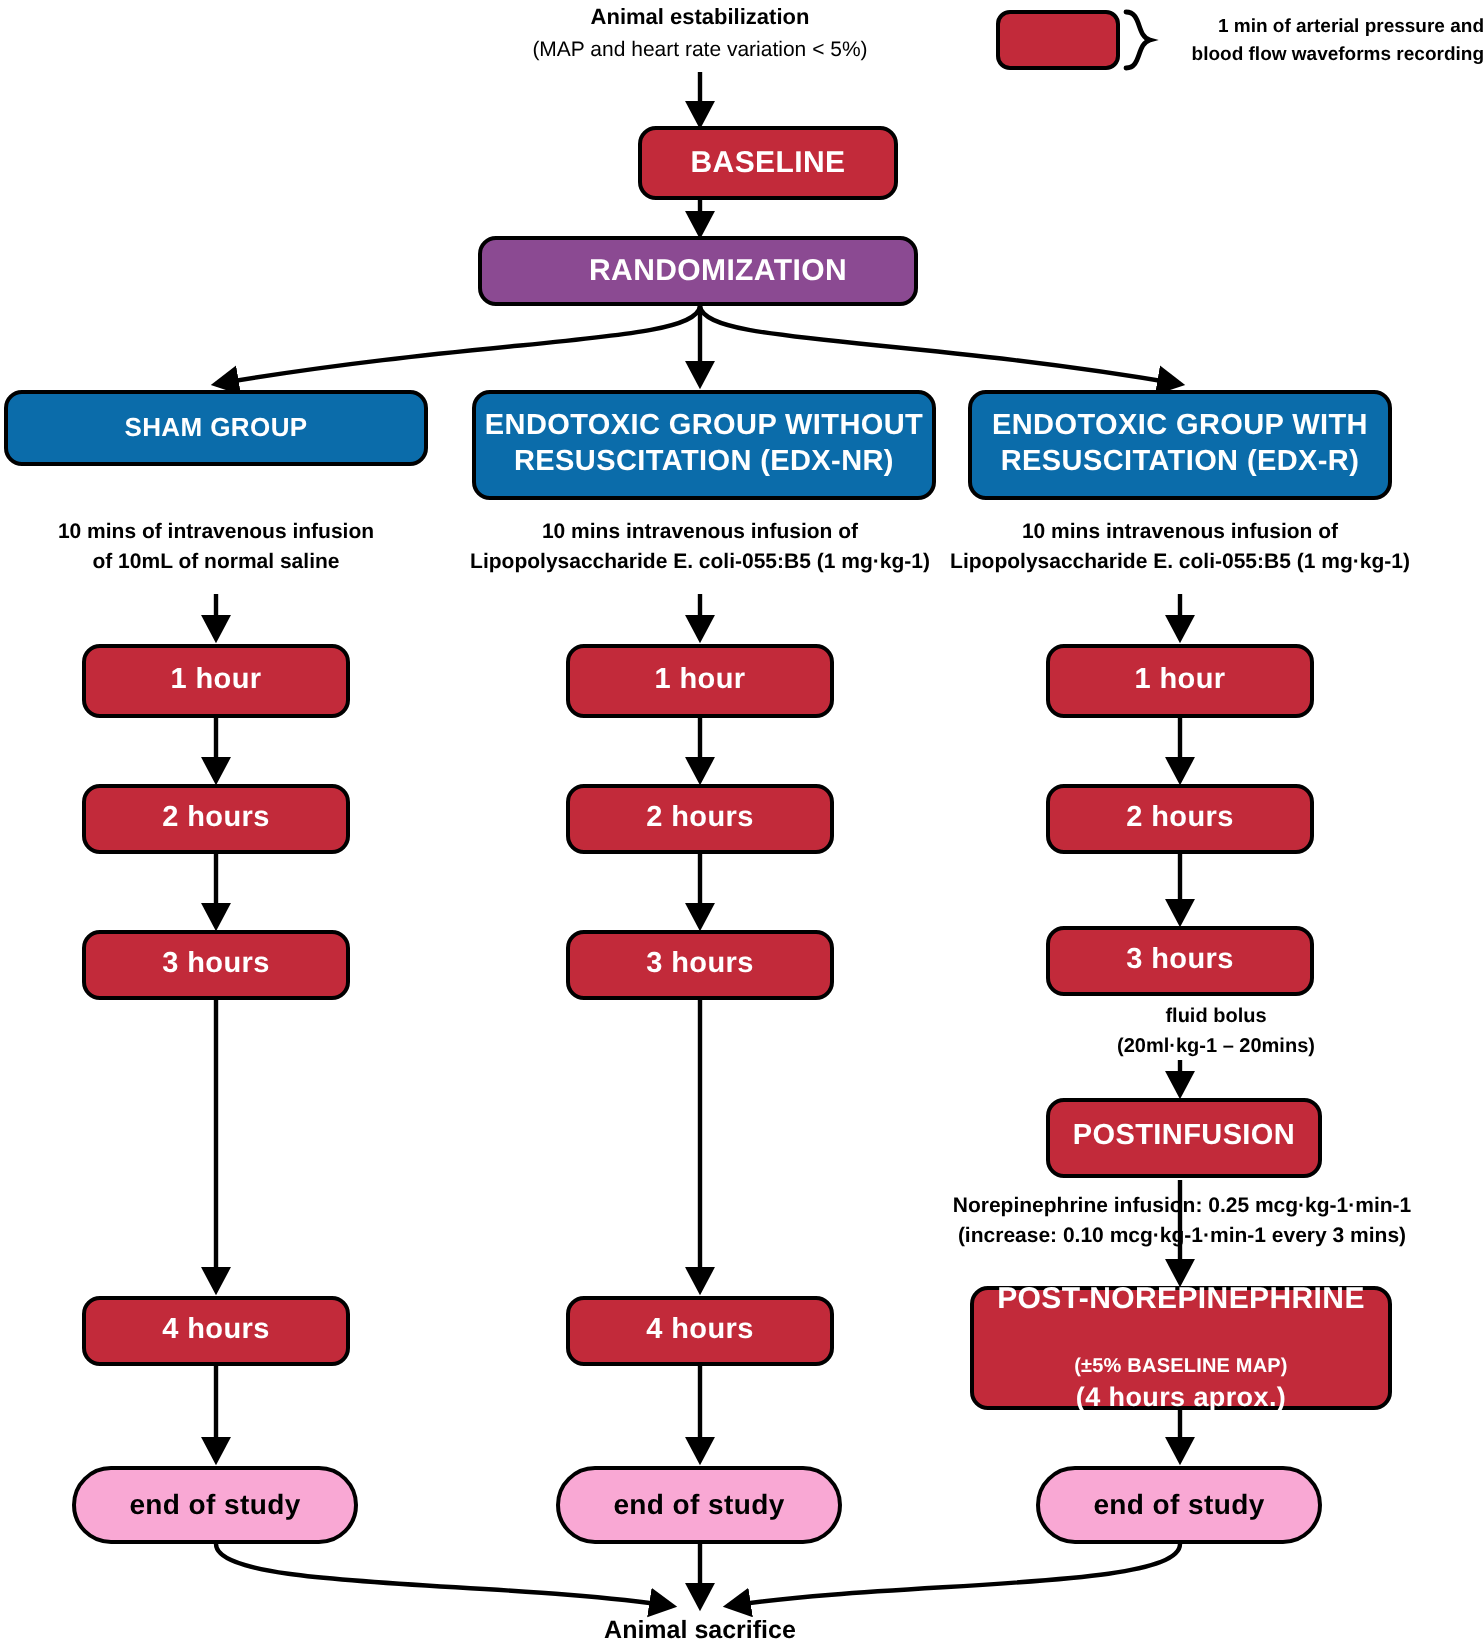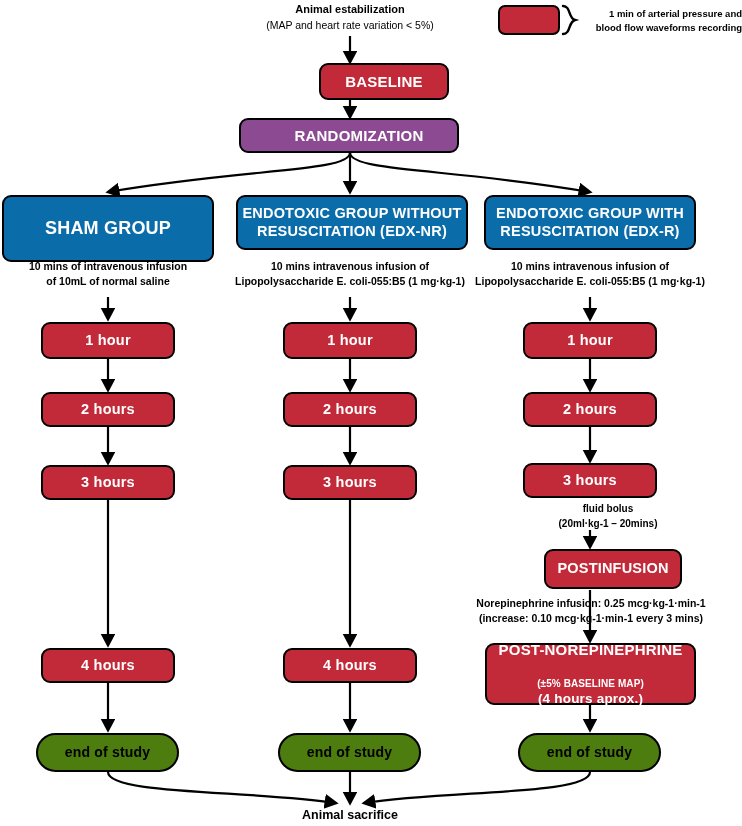--- a/index.html
+++ b/index.html
@@ -47,21 +47,21 @@
   .node.purple {
     background: #8b4a92;
     border-radius: 9px;
     padding-left: 20px;
   }
   .node.blue {
     background: #0b6caa;
     border-radius: 9px;
   }
   .node.green {
-    background: #4d7c0f;
+    background: #f9a8d4;
     color: #000000;
     border-radius: 26px;
   }
   .label {
     position: absolute;
     box-sizing: border-box;
     text-align: center;
     color: #000000;
     font-weight: bold;
     line-height: 1.45;
@@ -156,21 +156,21 @@
   </div>
 
   <div class="node red" style="left:285px; top:63px; width:130px; height:37px; font-size:15px;margin-left:34px;">
     <span>BASELINE</span>
   </div>
 
   <div class="node purple" style="left:239px; top:118px; width:220px; height:35px; font-size:15px;">
     <span>RANDOMIZATION</span>
   </div>
 
-  <div class="node blue" style="left:2px; top:195px; width:212px; height:67px; font-size:18px;">
+  <div class="node blue" style="left:2px; top:195px; width:212px; height:38px; font-size:13px;">
     <span>SHAM GROUP</span>
   </div>
   <div class="label" style="left:0px; top:259px; width:216px; font-size:10.5px;">
     <div>10 mins of intravenous infusion</div>
     <div>of 10mL of normal saline</div>
   </div>
   <div class="node red" style="left:41px; top:322px; width:134px; height:37px; font-size:14.5px;">
     <span>1 hour</span>
   </div>
   <div class="node red" style="left:41px; top:392px; width:134px; height:35px; font-size:14.5px;">
@@ -224,21 +224,21 @@
   <div class="node red" style="left:523px; top:392px; width:134px; height:35px; font-size:14.5px;">
     <span>2 hours</span>
   </div>
   <div class="node red" style="left:523px; top:463px; width:134px; height:35px; font-size:14.5px;">
     <span>3 hours</span>
   </div>
   <div class="label" style="left:508px; top:502px; width:200px; font-size:10px;">
     <div>fluid bolus</div>
     <div>(20ml·kg-1 – 20mins)</div>
   </div>
-  <div class="node red" style="left:544px; top:549px; width:138px; height:40px; font-size:14.5px;">
+  <div class="node red" style="left:523px; top:549px; width:138px; height:40px; font-size:14.5px;">
     <span>POSTINFUSION</span>
   </div>
   <div class="label" style="left:466px; top:596px; width:250px; font-size:10.5px;">
     <div>Norepinephrine infusion: 0.25 mcg·kg-1·min-1</div>
     <div>(increase: 0.10 mcg·kg-1·min-1 every 3 mins)</div>
   </div>
   <div class="node red" style="left:485px; top:643px; width:211px; height:62px; font-size:15px;">
     <span>POST-NOREPINEPHRINE</span>
     <span class="np-sub1">(±5% BASELINE MAP)</span>
     <span class="np-sub2">(4 hours aprox.)</span>

